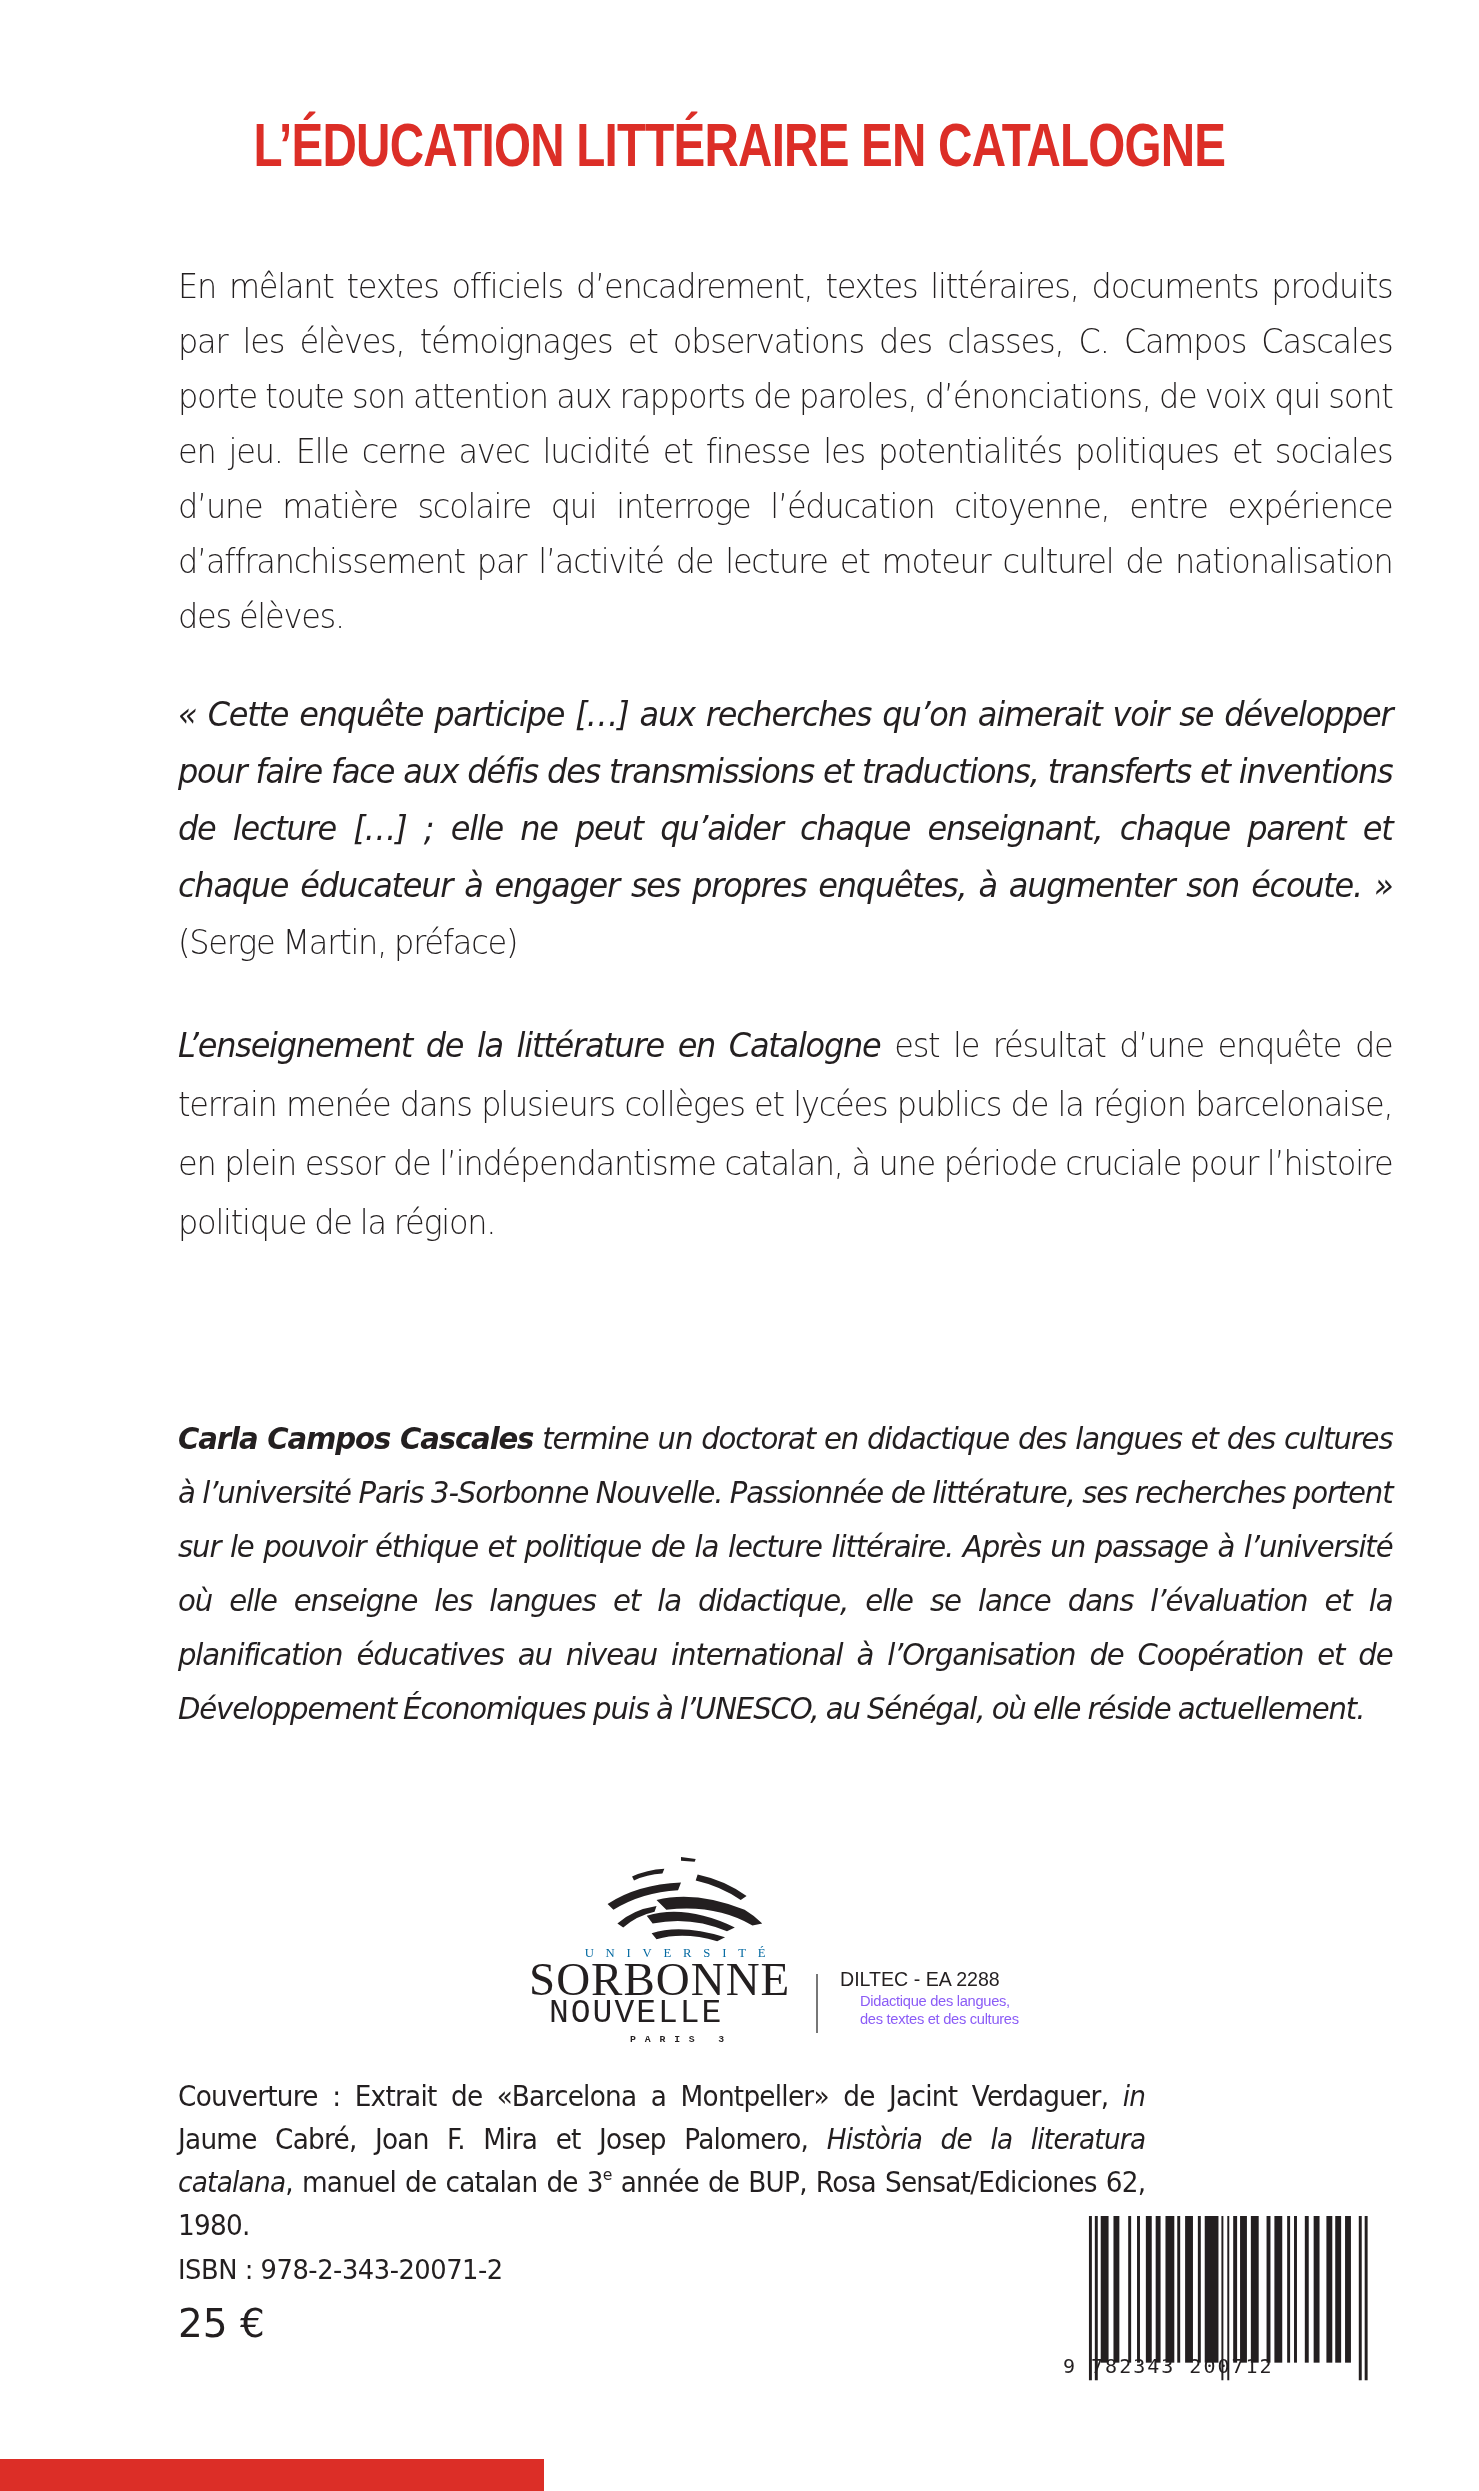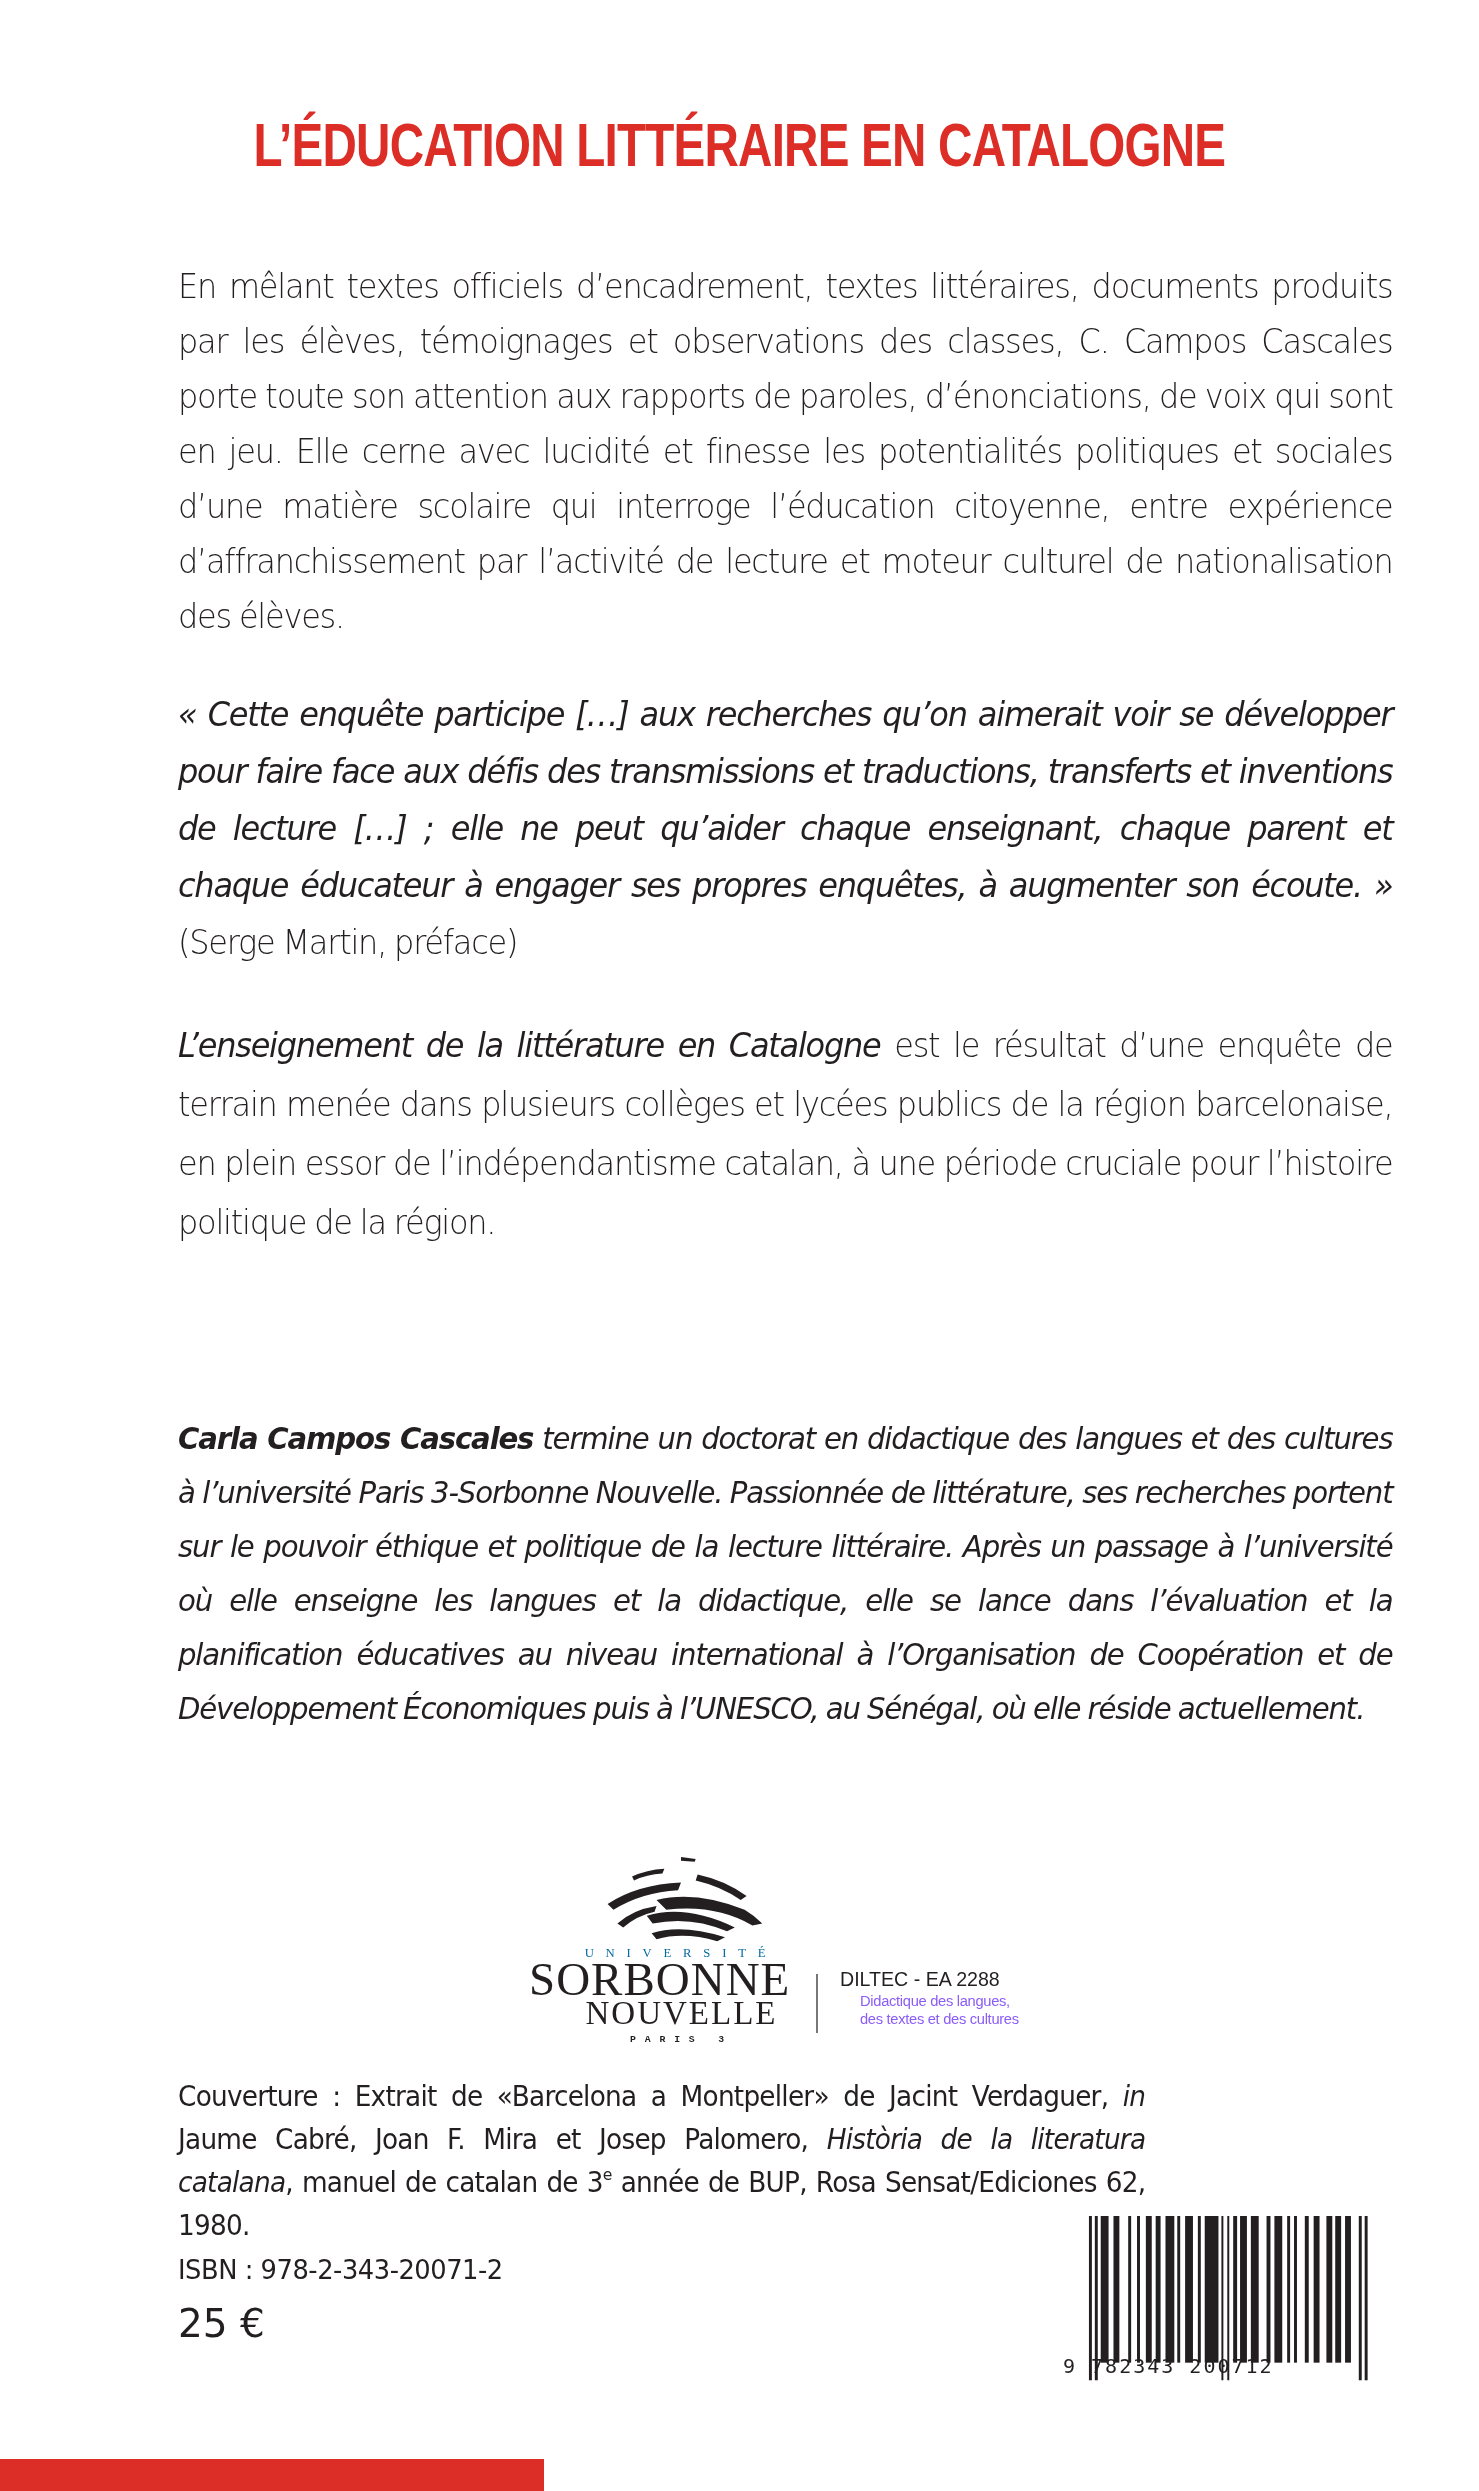--- a/index.html
+++ b/index.html
@@ -37,22 +37,22 @@
   .isbn { left: 178px; top: 2254px; font-size: 27.4px; letter-spacing: -0.5px;
           font-family: "DejaVu Sans", sans-serif; transform: scaleX(0.94); transform-origin: 0 0; }
   .price { left: 178px; top: 2301px; font-size: 39px; font-family: "DejaVu Sans", sans-serif; }
   .redbar { left: 0; top: 2459px; width: 544px; height: 32px; }
   
   .logo-mark { left: 588px; top: 1855px; width: 186px; height: 93px; }
   .univ { left: 534px; top: 1946px; width: 294px; text-align: center;
           font-family: "Liberation Serif", serif; font-size: 12.7px; letter-spacing: 11.8px; color: #0369a1; }
   .sorbonne { left: 529px; top: 1955px; width: 304px; 
               font-family: "Liberation Serif", serif; font-size: 47px; line-height: 49px; letter-spacing: 1px; }
-  .nouvelle { left: 549px; top: 1995px; width: 265px; text-align: center;
-              font-family: Liberation Serif, serif; font-size: 33px; letter-spacing: 2px; }
+  .nouvelle { left: 549px; top: 1995px; width: 265px; text-align: left;
+              font-family: Liberation Mono, monospace; font-size: 33px; letter-spacing: 2px; }
   .paris { left: 549px; top: 2034px; width: 265px; text-align: center;
            font-family: Liberation Mono, monospace; font-size: 9.8px; letter-spacing: 8.8px; font-weight: bold; }
   .vline { left: 816px; top: 1974px; width: 2px; height: 59px; background: #777; }
   .diltec { left: 840px; top: 1968px; font-family: "Liberation Sans", sans-serif; font-size: 19.6px; color: #231f20; text-align: right; }
   .diltec-sub { left: 860px; top: 1993px; font-family: "Liberation Sans", sans-serif; font-size: 14.7px;
                 line-height: 17.6px; color: #8b5cf6; letter-spacing: -0.3px; }
   
   .barcode { left: 1086px; top: 2216px; width: 314px; height: 176px; }
   .barcode-digits { left: 1063px; top: 2354px; font-family: "DejaVu Sans Mono", monospace;
                     font-size: 20px; letter-spacing: 2px; color: #231f20; white-space: pre; }

